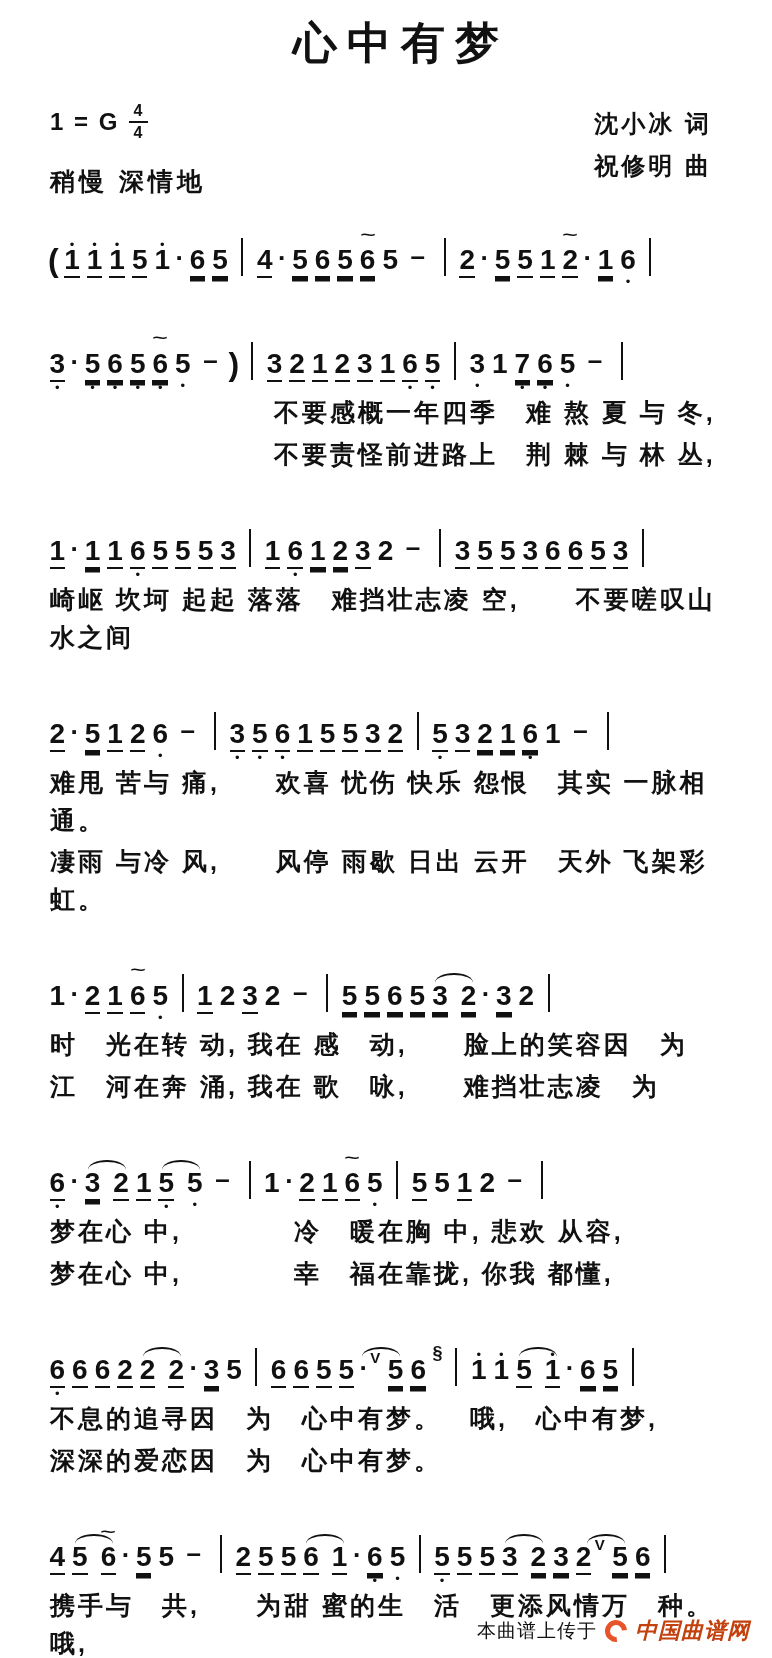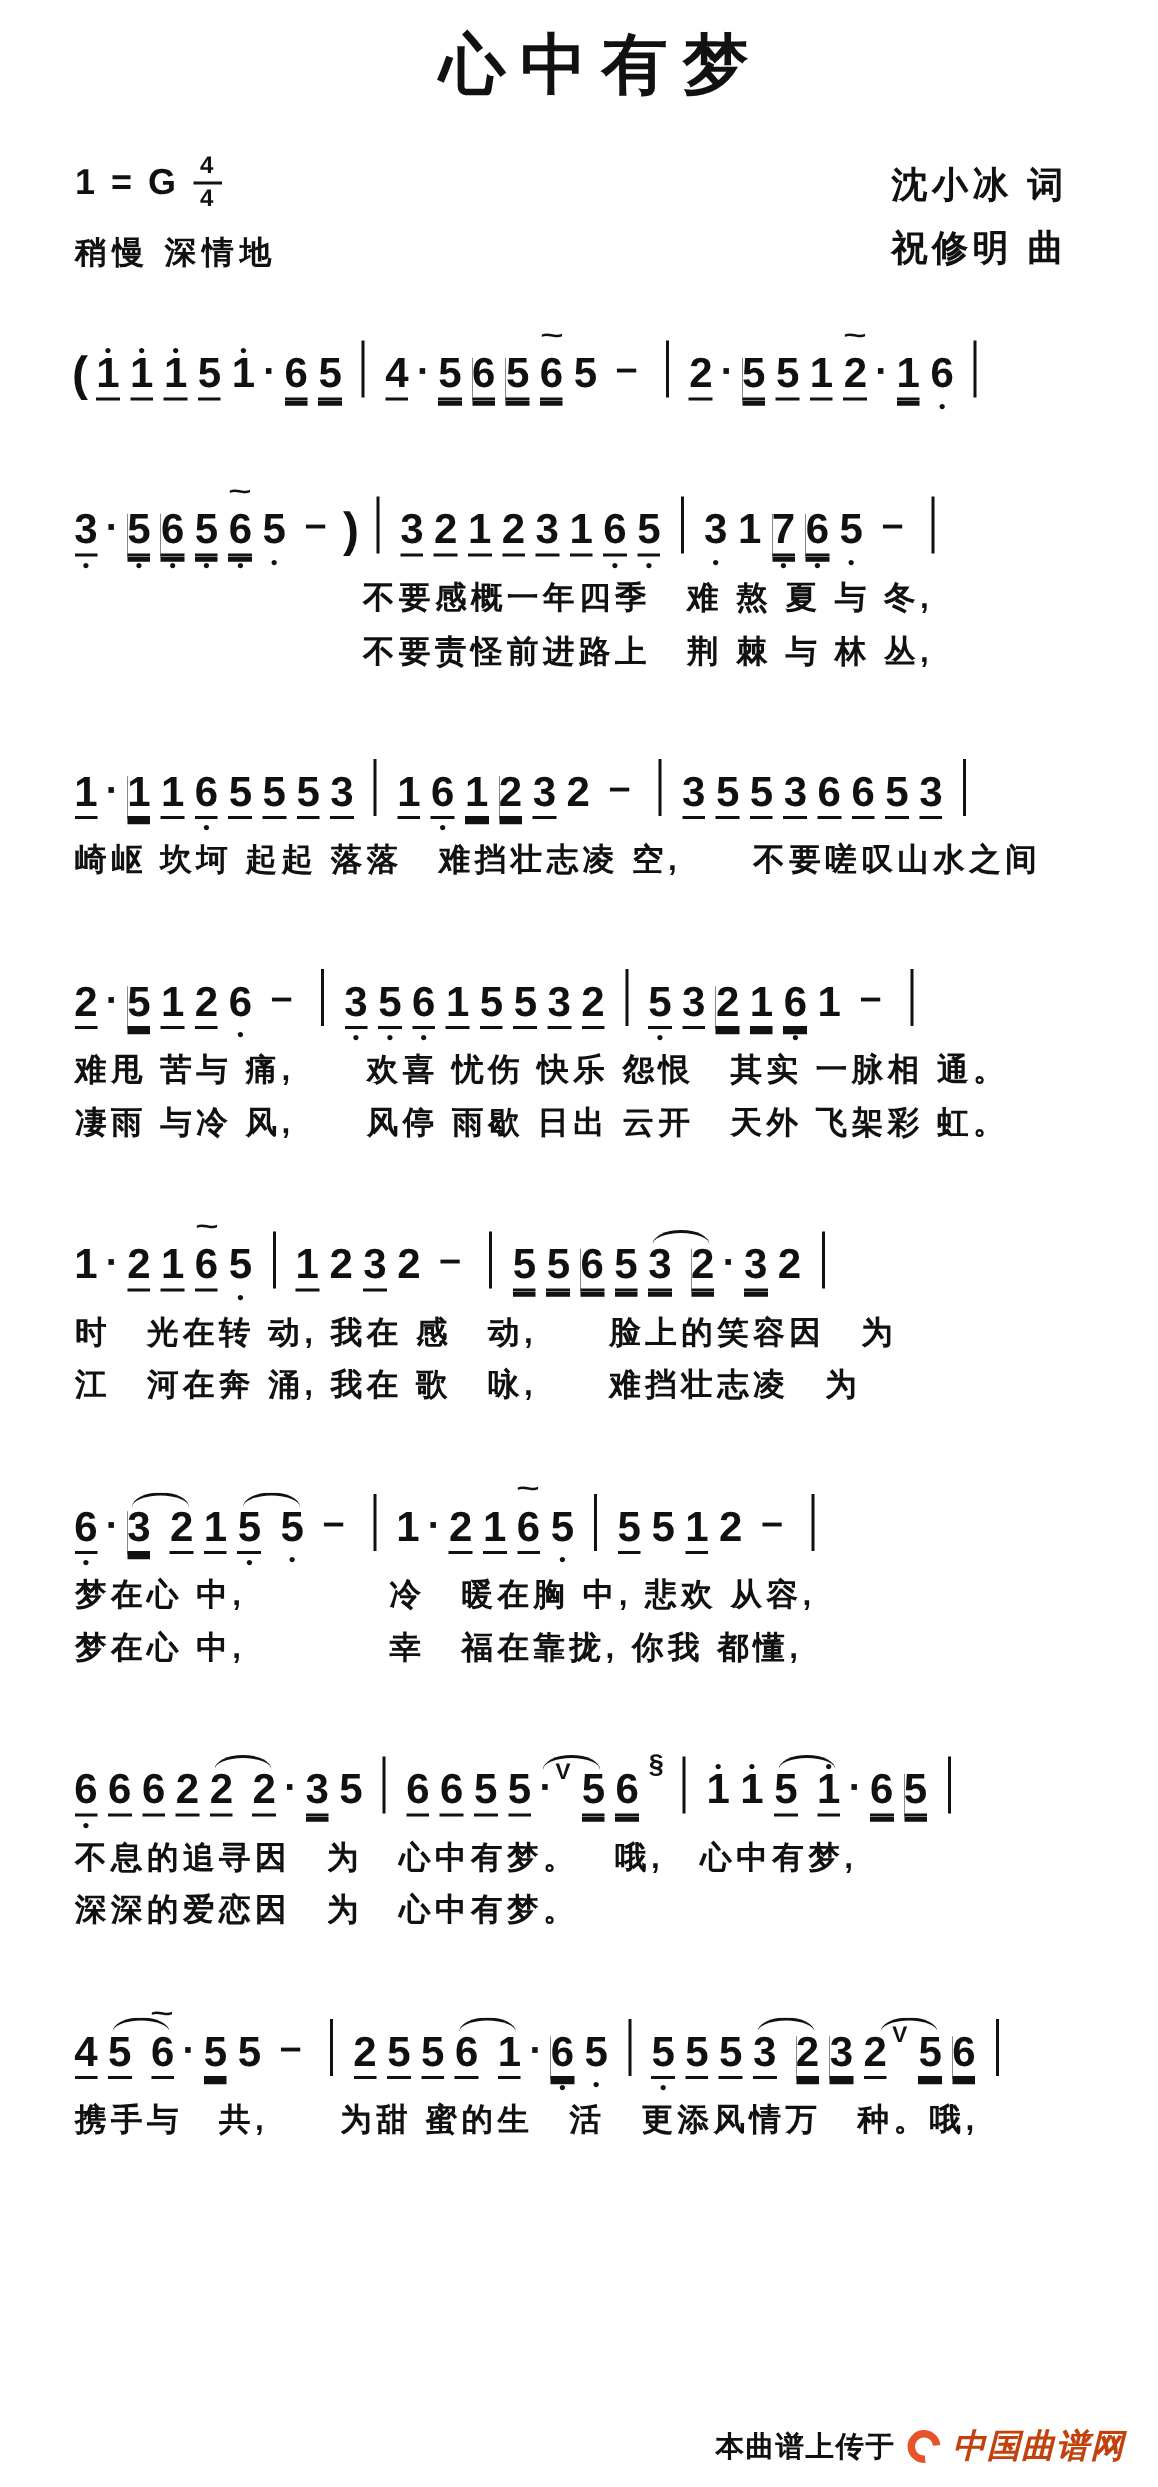--- a/index.html
+++ b/index.html
@@ -12,46 +12,46 @@
     text-align:center;font-size:44px;font-weight:bold;letter-spacing:10px;
     margin:14px 0 4px 0;
     padding-left:30px;
   }
   .hdr{display:flex;justify-content:space-between;align-items:flex-start;
     padding:26px 60px 0 50px;gap:36px;}
   .key-line{font-size:24px;font-weight:bold;letter-spacing:2px}
   .frac{display:inline-block;vertical-align:-8px;margin-left:10px;text-align:center;line-height:1}
   .frac .top{display:block;font-size:16px;font-weight:bold;border-bottom:2px solid #111;padding:0 4px 2px}
   .frac .bot{display:block;font-size:16px;font-weight:bold;padding-top:2px}
-  .tempo-line{font-size:21px;font-weight:bold;margin-top:13px;letter-spacing:4px}
+  .tempo-line{font-size:25px;font-weight:bold;margin-top:24px;letter-spacing:4px}
   .credits{font-size:24px;font-weight:bold;line-height:1.75;text-align:center;letter-spacing:3px}
   
   .score{padding:10px 30px 0 46px}
   .system{margin-bottom:26px}
   .notes-line{padding-top:18px;white-space:nowrap}
   .seg{display:inline-block;position:relative;padding:12px 2px 0 0;vertical-align:bottom}
   .note{display:inline-block;position:relative;margin:0 2.5px;line-height:1;padding:5px 1px 8px;vertical-align:baseline}
   .d{font-weight:bold;font-size:28px;display:inline-block;line-height:1;padding-bottom:2px;font-family:"Liberation Sans","DejaVu Sans",sans-serif}
   .u1 .d{border-bottom:2.5px solid #111}
   .u2 .d{border-bottom:2.5px solid #111;box-shadow:0 3.5px 0 0 #111}
   .octup{position:absolute;top:-3px;left:50%;transform:translateX(-50%);font-size:13px;line-height:1}
   .octdn{position:absolute;bottom:-4px;left:50%;transform:translateX(-50%);font-size:13px;line-height:1}
   .mordent{position:absolute;top:-14px;left:50%;transform:translateX(-50%) scale(1.9,1.1);font-weight:bold;font-size:14px;line-height:1}
   .augdot{font-weight:bold;font-size:26px;margin:0 2px;vertical-align:2px}
   .dashnote{font-weight:bold;font-size:26px;margin:0 9px;vertical-align:4px}
   .bar{display:inline-block;width:2px;height:38px;background:#111;margin:0 10px;vertical-align:-7px}
   .paren{font-size:32px;font-weight:bold;vertical-align:-2px;margin:0 2px}
   .slur{display:inline-block;width:38px;height:13px;border-top:2.5px solid #111;border-radius:100% 100% 0 0/130% 130% 0 0;position:relative;top:-17px;margin:0 -16px;z-index:2}
   .segno{font-size:18px;font-weight:bold;position:relative;top:-20px;margin:0 3px}
   .breath{font-size:15px;font-weight:bold;position:relative;top:-16px;margin-right:-2px}
-  .lyrics-line{font-size:21px;font-weight:bold;letter-spacing:3px;margin:4px 0 0 4px;white-space:pre-wrap;line-height:1.5;
+  .lyrics-line{font-size:25px;font-weight:bold;letter-spacing:3px;margin:4px 0 0 4px;white-space:pre-wrap;line-height:1.5;
     font-family:"Liberation Sans","DejaVu Sans",sans-serif}
   
   .footer{position:absolute;right:22px;bottom:12px;display:flex;align-items:center;gap:8px}
-  .f-upload{font-size:19px;font-weight:bold;letter-spacing:1px}
+  .f-upload{font-size:19px;font-weight:normal;letter-spacing:1px}
   .logo{display:inline-block;width:12px;height:12px;border:5px solid #e8542a;border-right-color:transparent;border-radius:50%;transform:rotate(40deg)}
   .f-site{font-size:22px;font-weight:bold;letter-spacing:1px;font-style:italic}
 </style>
 </head>
 <body>
 
 <div class="page-title">心中有梦</div>
 
 <div class="hdr">
   <div>

